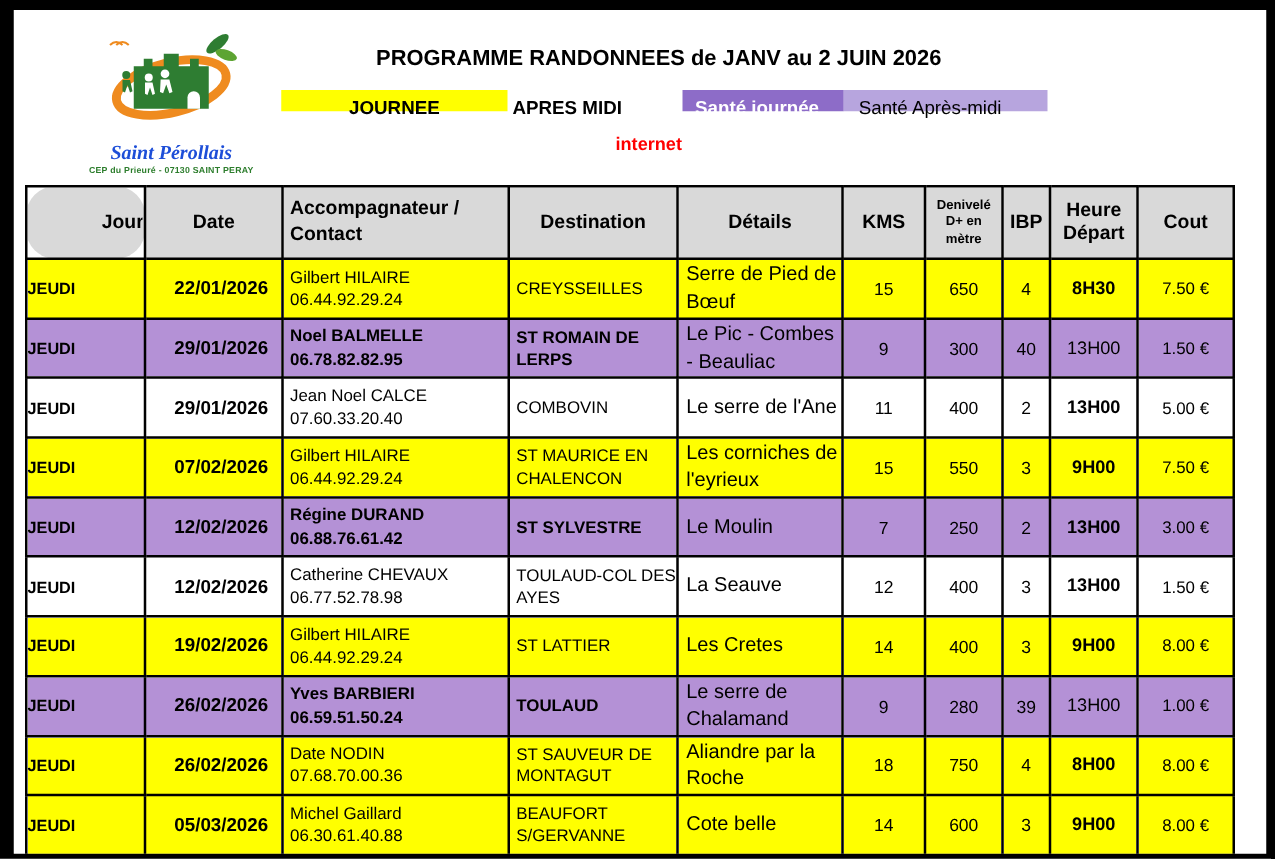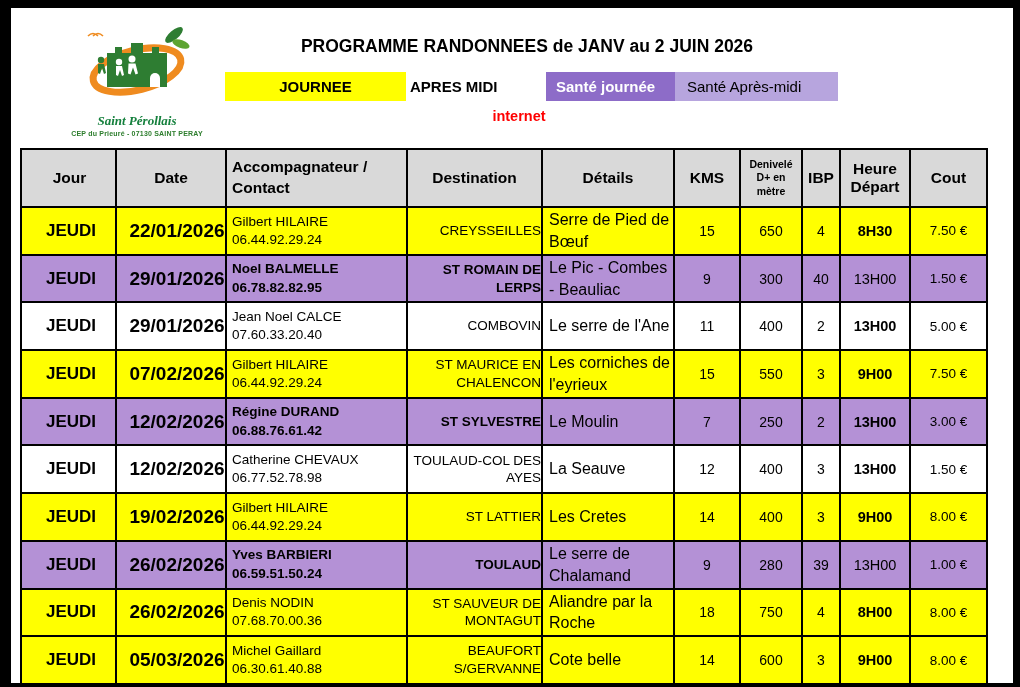--- a/index.html
+++ b/index.html
@@ -12,51 +12,51 @@
     position:absolute; left:11px; top:8px; width:1002px; height:675px;
     background:#ffffff; overflow:hidden;
   }
 
   
   .logo { position:absolute; left:36px; top:14px; width:180px; text-align:center; }
   .logo svg { display:block; margin:0 auto; }
   .logo-name { font-family:"Liberation Serif", serif; font-weight:bold; color:#156f15;
                font-size:19px; letter-spacing:0.5px; line-height:1.0; }
   .logo-sub  { font-family:"Liberation Serif", serif; font-style:italic; font-weight:bold;
-               color:#15803d; font-size:13px; line-height:1.15; }
+               color:#1d4ed8; font-size:16px; line-height:1.15; }
   .logo-addr { color:#2c7d2c; font-size:7px; font-weight:bold; letter-spacing:0.2px; line-height:1.4; }
 
   
   .title { position:absolute; left:216px; top:28px; width:600px; text-align:center;
            font-weight:bold; font-size:17.5px; }
-  .legend-box { position:absolute; top:64px; height:29px; line-height:30px; font-size:15px; }
+  .legend-box { position:absolute; top:64px; height:17px; line-height:30px; font-size:15px; }
   .lg-journee      { left:214px; width:181px; background:#ffff00; text-align:center; font-weight:bold; }
   .lg-apresmidi    { left:399px; width:140px; background:#ffffff; text-align:left; font-weight:bold; }
   .lg-sante-j      { left:535px; width:129px; background:#8d6cc8; color:#ffffff; font-weight:bold; padding-left:10px; box-sizing:border-box; }
   .lg-sante-am     { left:664px; width:163px; background:#b7a5de; color:#000000; padding-left:12px; box-sizing:border-box; }
   .warning { position:absolute; left:158px; top:98px; width:700px; text-align:center;
              color:#ff0000; font-weight:bold; font-size:14.5px; line-height:1.5; }
 
   
   .table-wrap { position:absolute; left:9px; top:140px; }
   table { border-collapse:collapse; table-layout:fixed; width:966px; }
   th, td { border:2px solid #000; overflow:hidden; padding:0; vertical-align:middle; }
   thead tr { height:58px; }
   thead th { background:#d9d9d9; font-size:15.5px; }
-  th.h-jour { text-align:center; padding-left:2px; }
+  th.h-jour { text-align:right; padding-left:2px;border-radius:23px; }
   th.h-den  { font-size:10.5px; white-space:pre-line; line-height:1.3; }
   th.h-heure{ white-space:pre-line; line-height:1.15; }
   tbody tr { height:47.7px; }
   tr.journee       { background:#ffff00; }
   tr.sante-journee { background:#b491d6; }
   tr.apres-midi    { background:#ffffff; }
-  .c-jour    { text-align:left; padding-left:24px; font-weight:bold; font-size:17px; }
-  .c-date    { text-align:center; font-weight:bold; font-size:19px;padding-left:12px; }
+  .c-jour    { text-align:left; padding-left:0; font-weight:bold; font-size:13px; }
+  .c-date    { text-align:center; font-weight:bold; font-size:15px;padding-left:12px; }
   .c-contact { text-align:left; padding-left:5px; font-size:13.5px; line-height:1.35; }
-  .c-dest    { text-align:right; padding-left:5px; font-size:13.5px; line-height:1.3; }
+  .c-dest    { text-align:left; padding-left:5px; font-size:13.5px; line-height:1.3; }
   .c-details { text-align:left; padding-left:6px; font-size:16px; line-height:1.35; }
   .c-kms, .c-den, .c-ibp { text-align:center; font-size:14px; }
   .c-heure   { text-align:center; font-size:14.5px; }
   .c-heure.bold { font-weight:bold; }
   .c-cout    { text-align:center; font-size:13.5px; }
   tr.sante-journee .c-contact, tr.sante-journee .c-dest { font-weight:bold; }
 </style>
 </head>
 <body>
 
@@ -245,21 +245,21 @@
     <td class="c-kms">9</td>
     <td class="c-den">280</td>
     <td class="c-ibp">39</td>
     <td class="c-heure">13H00</td>
     <td class="c-cout">1.00 €</td>
   </tr>
           <tr class="journee">
     <td class="c-jour">JEUDI</td>
     <td class="c-date">26/02/2026</td>
     <td class="c-contact">
-      <div>Denis NODIN</div>
+      <div>Date NODIN</div>
       <div>07.68.70.00.36</div>
     </td>
     <td class="c-dest">ST SAUVEUR DE MONTAGUT</td>
     <td class="c-details">Aliandre par la Roche</td>
     <td class="c-kms">18</td>
     <td class="c-den">750</td>
     <td class="c-ibp">4</td>
     <td class="c-heure bold">8H00</td>
     <td class="c-cout">8.00 €</td>
   </tr>

